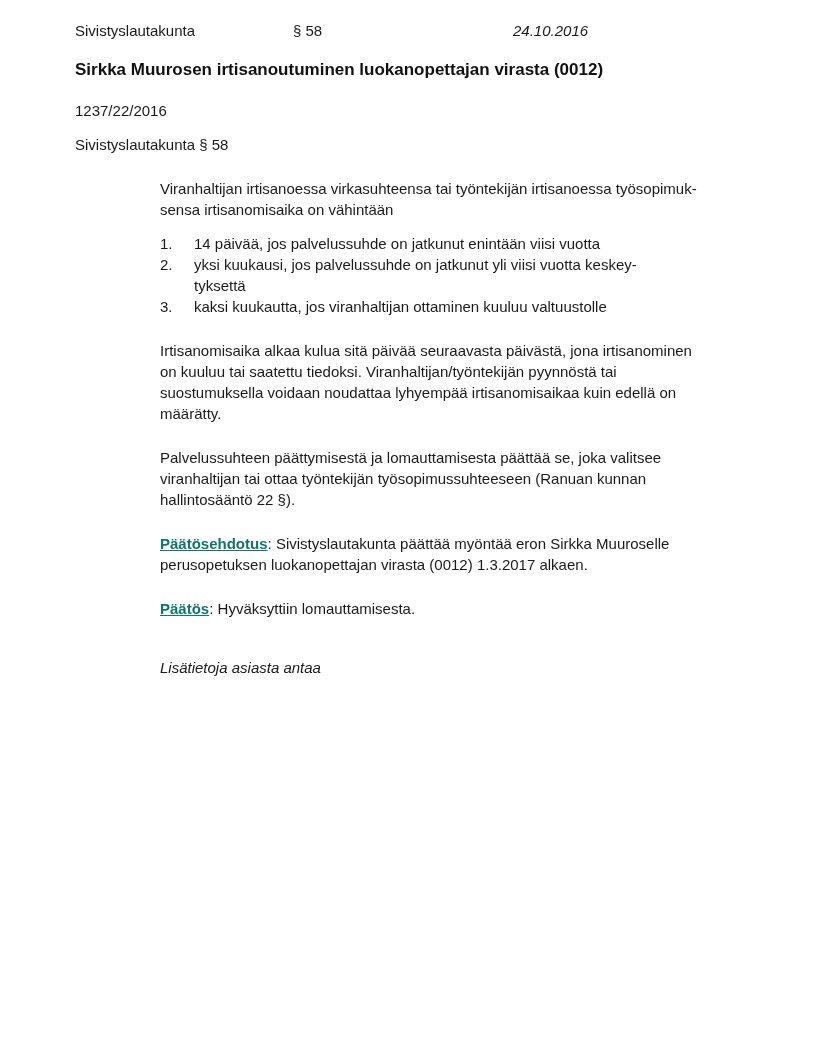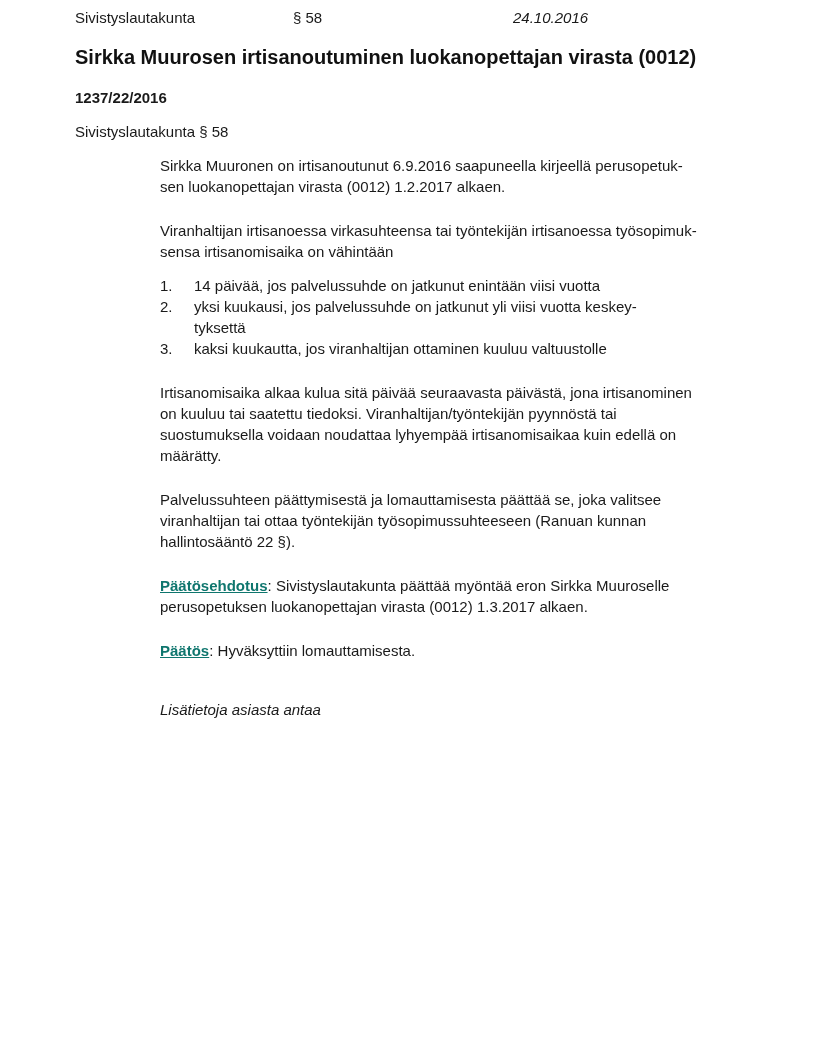--- a/index.html
+++ b/index.html
@@ -11,39 +11,38 @@
     margin: 0 auto;
     background: #ffffff;
     font-family: "Liberation Sans", "DejaVu Sans", sans-serif;
     font-size: 15px;
     line-height: 21px;
     color: #1a1a1a;
     overflow: hidden;
   }
   .doc-header {
     display: flex;
-    padding-top: 7px;
+    padding-top: 20px;
     margin-left: 75px;
     margin-right: 75px;
   }
   .doc-header .col-committee { width: 218px; }
   .doc-header .col-section   { width: 220px; }
   .doc-header .col-date      { flex: 1; font-style: italic; }
   .doc-title {
     margin-top: 17px;
     margin-left: 75px;
-    font-size: 20px;
+    font-size: 17px;
     line-height: 24px;
     font-weight: bold;
     color: #111111;
   }
   .case-number {
     margin-top: 18px;
     margin-left: 75px;
-    font-weight: bold;
   }
   .subheading {
     margin-top: 13px;
     margin-left: 75px;
   }
   .doc-body {
     margin-left: 160px;
     width: 586px;
   }
   .para {
@@ -92,22 +91,20 @@
   </div>
 
   <h1 class="doc-title">Sirkka Muurosen irtisanoutuminen luokanopettajan virasta (0012)</h1>
 
   <p class="case-number">1237/22/2016</p>
 
   <p class="subheading">Sivistyslautakunta § 58</p>
 
   <div class="doc-body">
 
-    <p class="para first-para">Sirkka Muuronen on irtisanoutunut 6.9.2016 saapuneella kirjeellä perusopetuk-
-sen luokanopettajan virasta (0012) 1.2.2017 alkaen.</p>
 
     <p class="para">Viranhaltijan irtisanoessa virkasuhteensa tai työntekijän irtisanoessa työsopimuk-
 sensa irtisanomisaika on vähintään</p>
 
     <div class="num-list">
       <div class="li">
         <span class="li-num">1.</span>
         <span class="li-text">14 päivää, jos palvelussuhde on jatkunut enintään viisi vuotta</span>
       </div>
       <div class="li">

